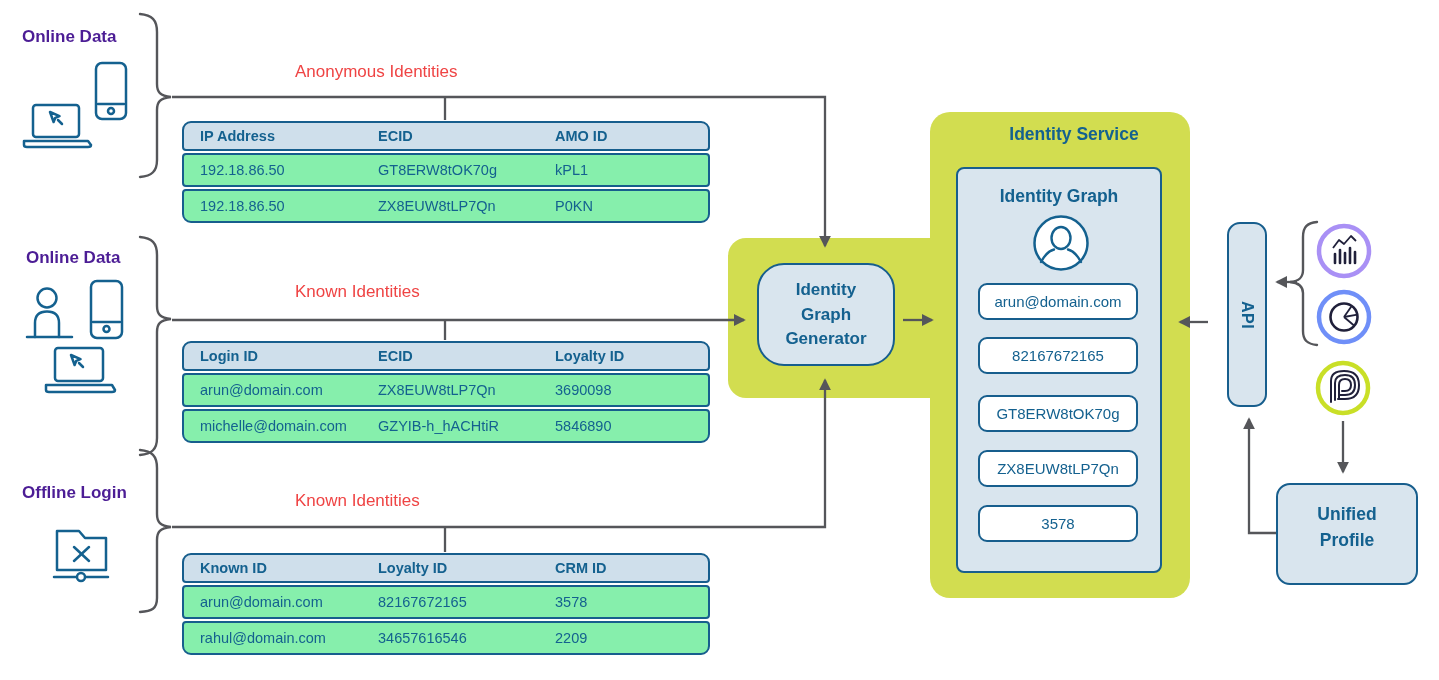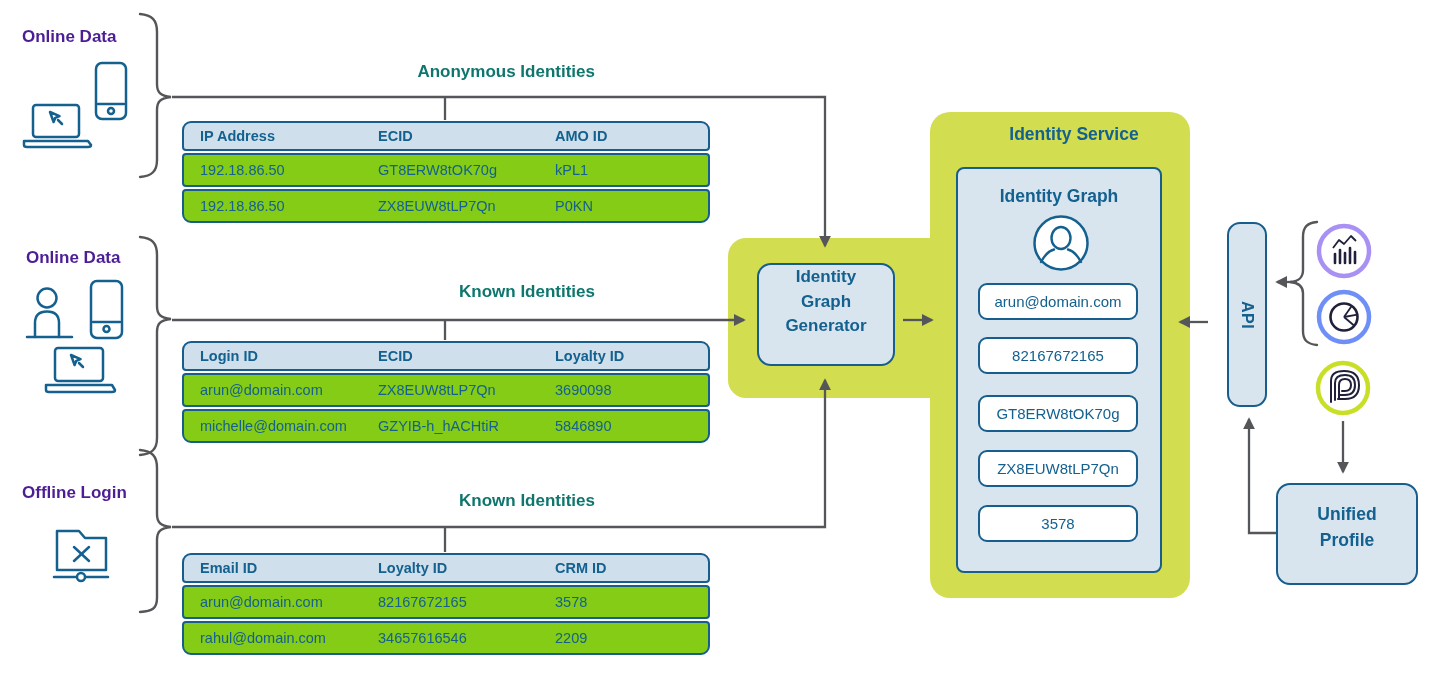--- a/index.html
+++ b/index.html
@@ -3,43 +3,43 @@
 <meta charset="utf-8">
 <style>
   html,body{margin:0;padding:0;background:#ffffff;}
   .canvas{
     position:relative;width:1439px;height:680px;overflow:hidden;
     font-family:"Liberation Sans",sans-serif;background:#ffffff;
   }
   .abs{position:absolute;}
   
   .section-label{font-size:17px;font-weight:700;color:#4c1d95;white-space:nowrap;}
-  .table-title{font-size:17px;font-weight:700;color:#0f766e;text-align:right;width:300px;}
+  .table-title{font-size:17px;font-weight:400;color:#ef4444;text-align:left;width:300px;}
   
   .green{background:#d2dd50;border-radius:20px;}
   
   .idtable{width:528px;}
   .trow{
     display:flex;align-items:center;box-sizing:border-box;
-    border:2px solid #175e8d;background:#84cc16;height:34px;
+    border:2px solid #175e8d;background:#86efac;height:34px;
     border-radius:4px;margin-top:2px;color:#14618f;font-size:14.5px;
   }
   .trow.thead{
     height:30px;background:#cfdfeb;font-weight:700;margin-top:0;
     border-radius:9px 9px 4px 4px;
   }
   .trow.tlast{border-radius:4px 4px 9px 9px;}
   .cell{padding-left:16px;box-sizing:border-box;white-space:nowrap;overflow:hidden;}
   .c1{width:178px;}.c2{width:177px;}.c3{flex:1;}
   
   .bluebox{
     box-sizing:border-box;background:#d9e5ee;border:2.5px solid #175e8d;
     border-radius:14px;color:#14618f;font-weight:700;text-align:center;
   }
-  .gen-box{width:138px;height:103px;font-size:17px;line-height:24.5px;}
+  .gen-box{width:138px;height:103px;font-size:17px;line-height:24.5px;padding-top:13px;border-radius:27px;}
   .up-box{width:142px;height:102px;font-size:17.5px;line-height:26px;padding-top:16px;}
   .api-box{width:40px;height:185px;border-radius:13px;display:flex;align-items:center;justify-content:center;}
   .api-box span{transform:rotate(90deg);font-size:16px;letter-spacing:.5px;font-weight:700;color:#14618f;}
   .svc-title{width:288px;text-align:center;font-size:17.5px;font-weight:700;color:#14618f;}
   .graph-panel{
     box-sizing:border-box;width:206px;height:406px;background:#d9e5ee;
     border:2.5px solid #175e8d;border-radius:8px;
   }
   .graph-title{position:absolute;left:0;top:17px;width:100%;text-align:center;
     font-size:17.5px;font-weight:700;color:#14618f;}
@@ -197,21 +197,21 @@
     </div>
     <div class="trow tlast">
       <span class="cell c1">michelle@domain.com</span>
       <span class="cell c2">GZYIB-h_hACHtiR</span>
       <span class="cell c3">5846890</span>
     </div>
   </div>
 
   <div class="abs z3 idtable" style="left:182px;top:553px">
     <div class="trow thead">
-      <span class="cell c1">Email ID</span>
+      <span class="cell c1">Known ID</span>
       <span class="cell c2">Loyalty ID</span>
       <span class="cell c3">CRM ID</span>
     </div>
     <div class="trow">
       <span class="cell c1">arun@domain.com</span>
       <span class="cell c2">82167672165</span>
       <span class="cell c3">3578</span>
     </div>
     <div class="trow tlast">
       <span class="cell c1">rahul@domain.com</span>

